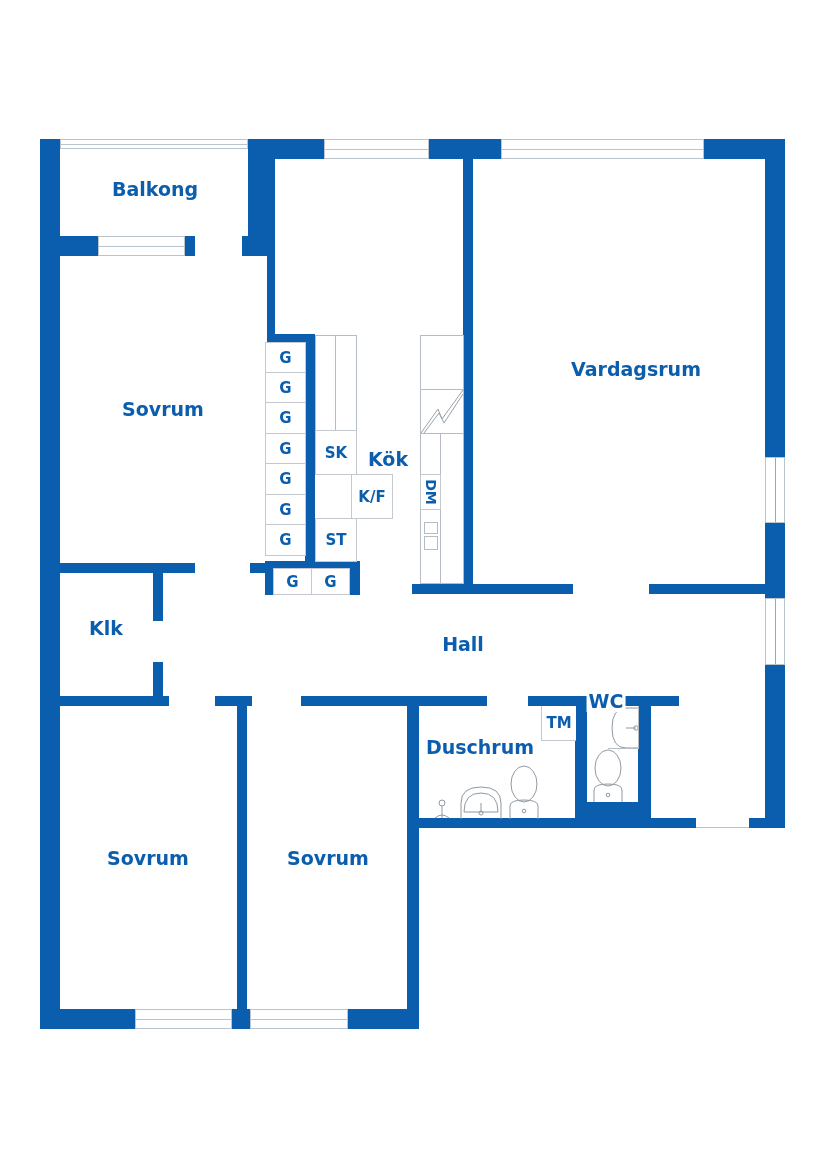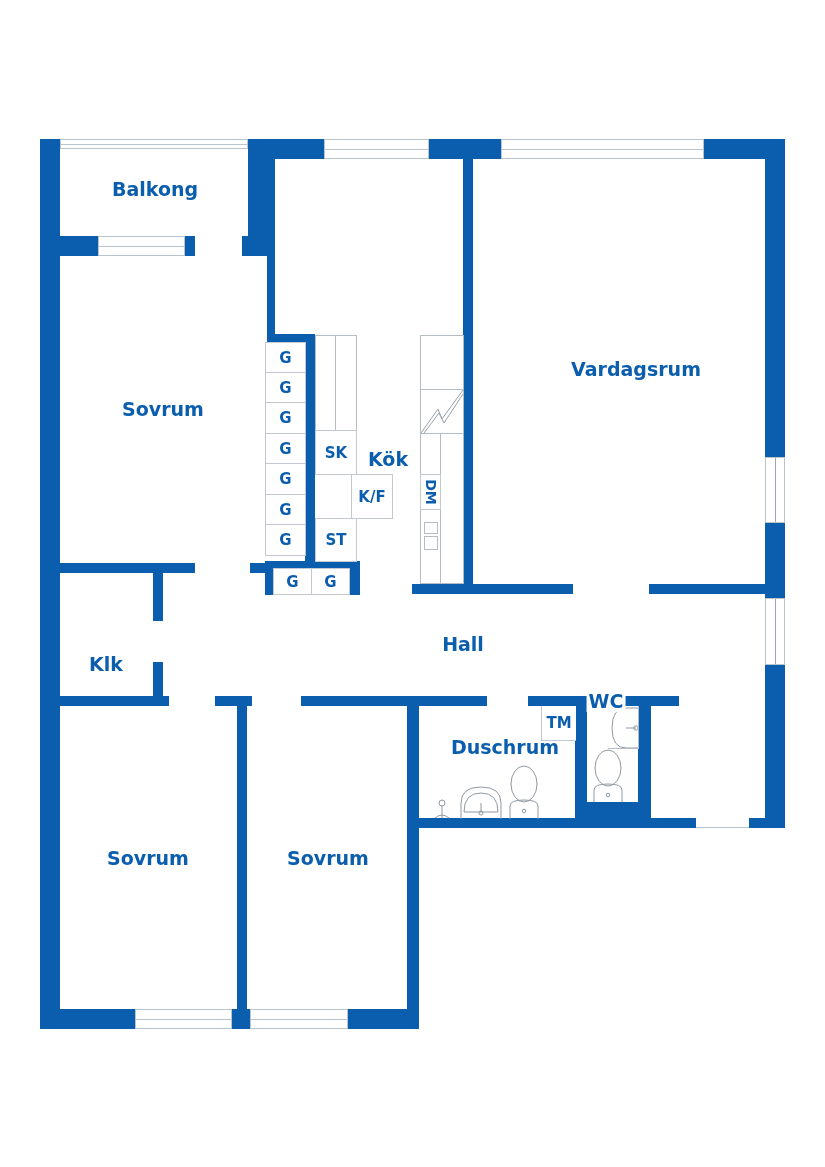--- a/index.html
+++ b/index.html
@@ -136,20 +136,20 @@
     <ellipse cx="16" cy="20" rx="13" ry="18" fill="none" stroke="#8f99a2"></ellipse>
     <path d="M2 54 L2 42 Q2 36 16 36 Q30 36 30 42 L30 54" fill="none" stroke="#8f99a2"></path>
     <circle cx="16" cy="47" r="1.8" fill="none" stroke="#8f99a2"></circle>
   </svg>
   <div class="thin" style="left:608px;top:706px;width:31px;height:43px;border-left:none;border-top:none;"></div>
 
   <div class="label" style="left:155px;top:189px;">Balkong</div>
   <div class="label" style="left:163px;top:409px;">Sovrum</div>
   <div class="label" style="left:388px;top:459px;">Kök</div>
   <div class="label" style="left:636px;top:369px;">Vardagsrum</div>
-  <div class="label" style="left:106px;top:664px;">Klk</div>
+  <div class="label" style="left:106px;top:628px;">Klk</div>
   <div class="label" style="left:463px;top:644px;">Hall</div>
-  <div class="label" style="left:505px;top:747px;">Duschrum</div>
+  <div class="label" style="left:480px;top:747px;">Duschrum</div>
   <div class="label" style="left:606px;top:701px;background:#fff;padding:0 2px;">WC</div>
   <div class="label" style="left:148px;top:858px;">Sovrum</div>
   <div class="label" style="left:328px;top:858px;">Sovrum</div>
 
 </div>
 
 </body></html>

